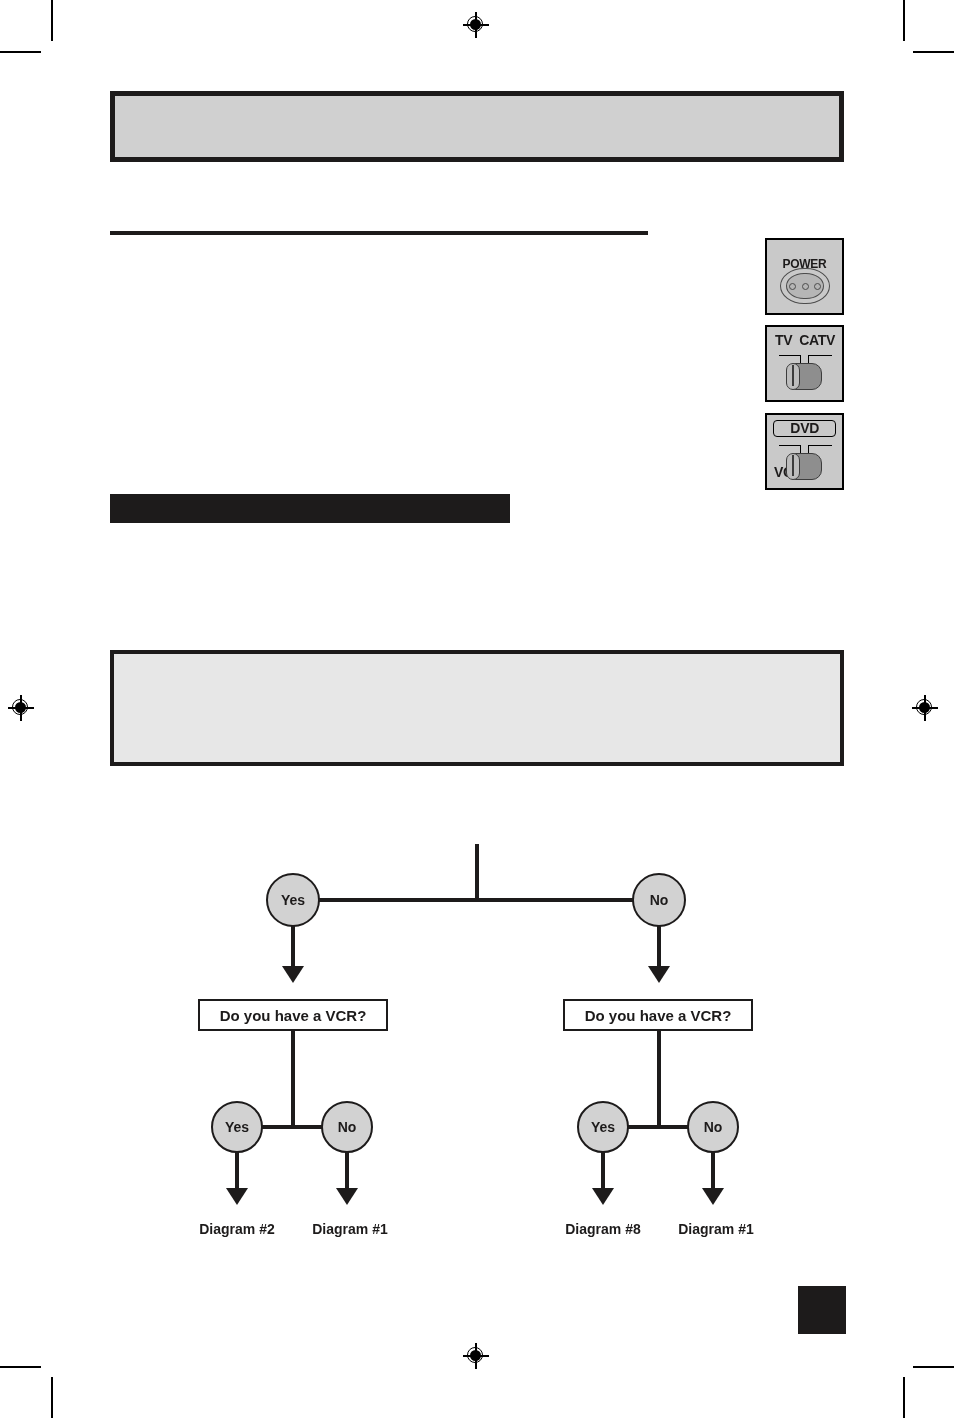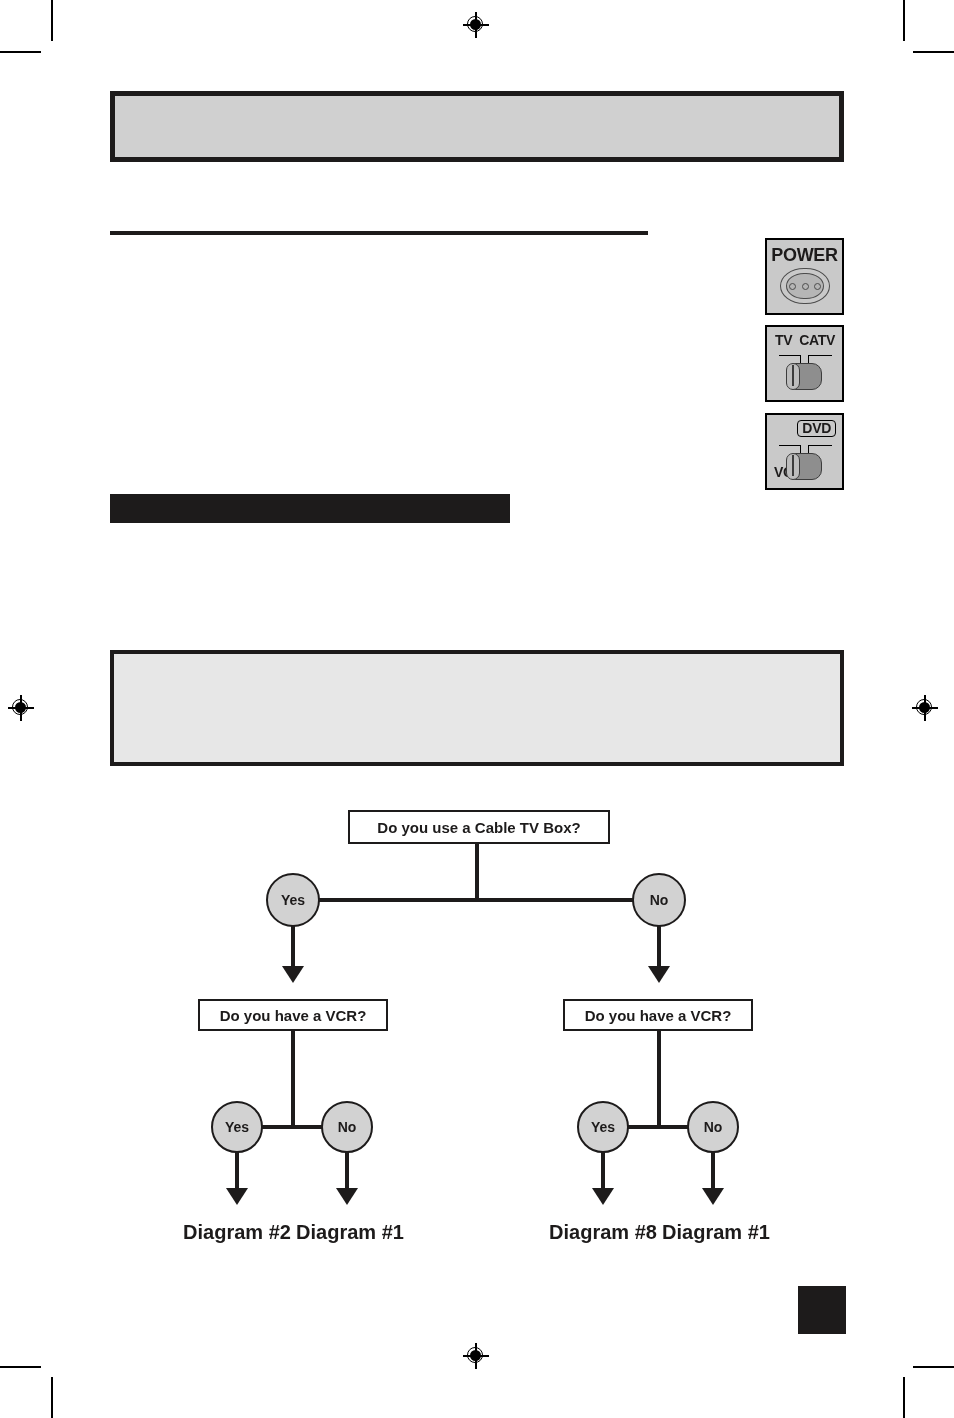--- a/index.html
+++ b/index.html
@@ -85,23 +85,23 @@
     background: #c9c9c9;
     border: 2px solid #000;
     box-sizing: border-box;
   }
   #control-power  { left: 765px; top: 238px; }
   #control-tvcatv { left: 765px; top: 325px; }
   #control-vcrdvd { left: 765px; top: 413px; }
 
   .ctl-label {
     position: absolute;
-    left: 0; right: 0; top: 5px;
+    left: 0; right: 0; top: 17px;
     text-align: center;
-    font-size: 18px;
+    font-size: 12px;
     font-weight: bold;
     letter-spacing: -0.3px;
     color: #1d1b1b;
   }
   .ctl-label.small {
     font-size: 14px;
     font-weight: bold;
     top: 5px;
   }
 
@@ -171,21 +171,21 @@
     left: 5px; top: 1px;
     width: 1.6px; height: 21px;
     background: #3c3c3c;
   }
 
   
   .boxed-label {
     display: inline-block;
     border: 1.6px solid #000;
     border-radius: 4px;
-    padding: 0 4px;
+    padding: 0 16px;
     line-height: 15px;
     text-align: right;
   }
 
   
   #black-bar {
     position: absolute;
     left: 110px; top: 494px;
     width: 400px; height: 29px;
     background: #1d1b1b;
@@ -255,21 +255,21 @@
     align-items: center;
     justify-content: center;
     font-size: 14px;
     font-weight: bold;
     color: #1d1b1b;
     z-index: 3;
   }
 
   .fc-leaf {
     position: absolute;
-    font-size: 20px;
+    font-size: 14px;
     font-weight: bold;
     white-space: nowrap;
     color: #1d1b1b;
     text-align: center;
   }
 
   .fc-line {
     position: absolute;
     background: #1d1b1b;
     z-index: 1;
@@ -377,21 +377,20 @@
   <span class="bar-text"></span>
 </div>
 <div id="subsection-copy"></div>
 
 <div id="note-box">
   <span class="note-text"></span>
 </div>
 
 <div id="flowchart">
 
-  <div class="fc-box" style="left:348px; top:810px; width:262px; height:34px;">Do you use a Cable TV Box?</div>
 
   <div class="fc-line" style="left:475px; top:844px; width:4px; height:56px;"></div>
 
   <div class="fc-line" style="left:293px; top:898px; width:366px; height:4px;"></div>
 
   <div class="fc-node" style="left:266px; top:873px; width:54px; height:54px;">Yes</div>
   <div class="fc-node" style="left:632px; top:873px; width:54px; height:54px;">No</div>
 
   <div class="fc-line" style="left:291px; top:925px; width:3.5px; height:45px;"></div>
   <div class="fc-arrowhead" style="left:282px; top:966px;"></div>

